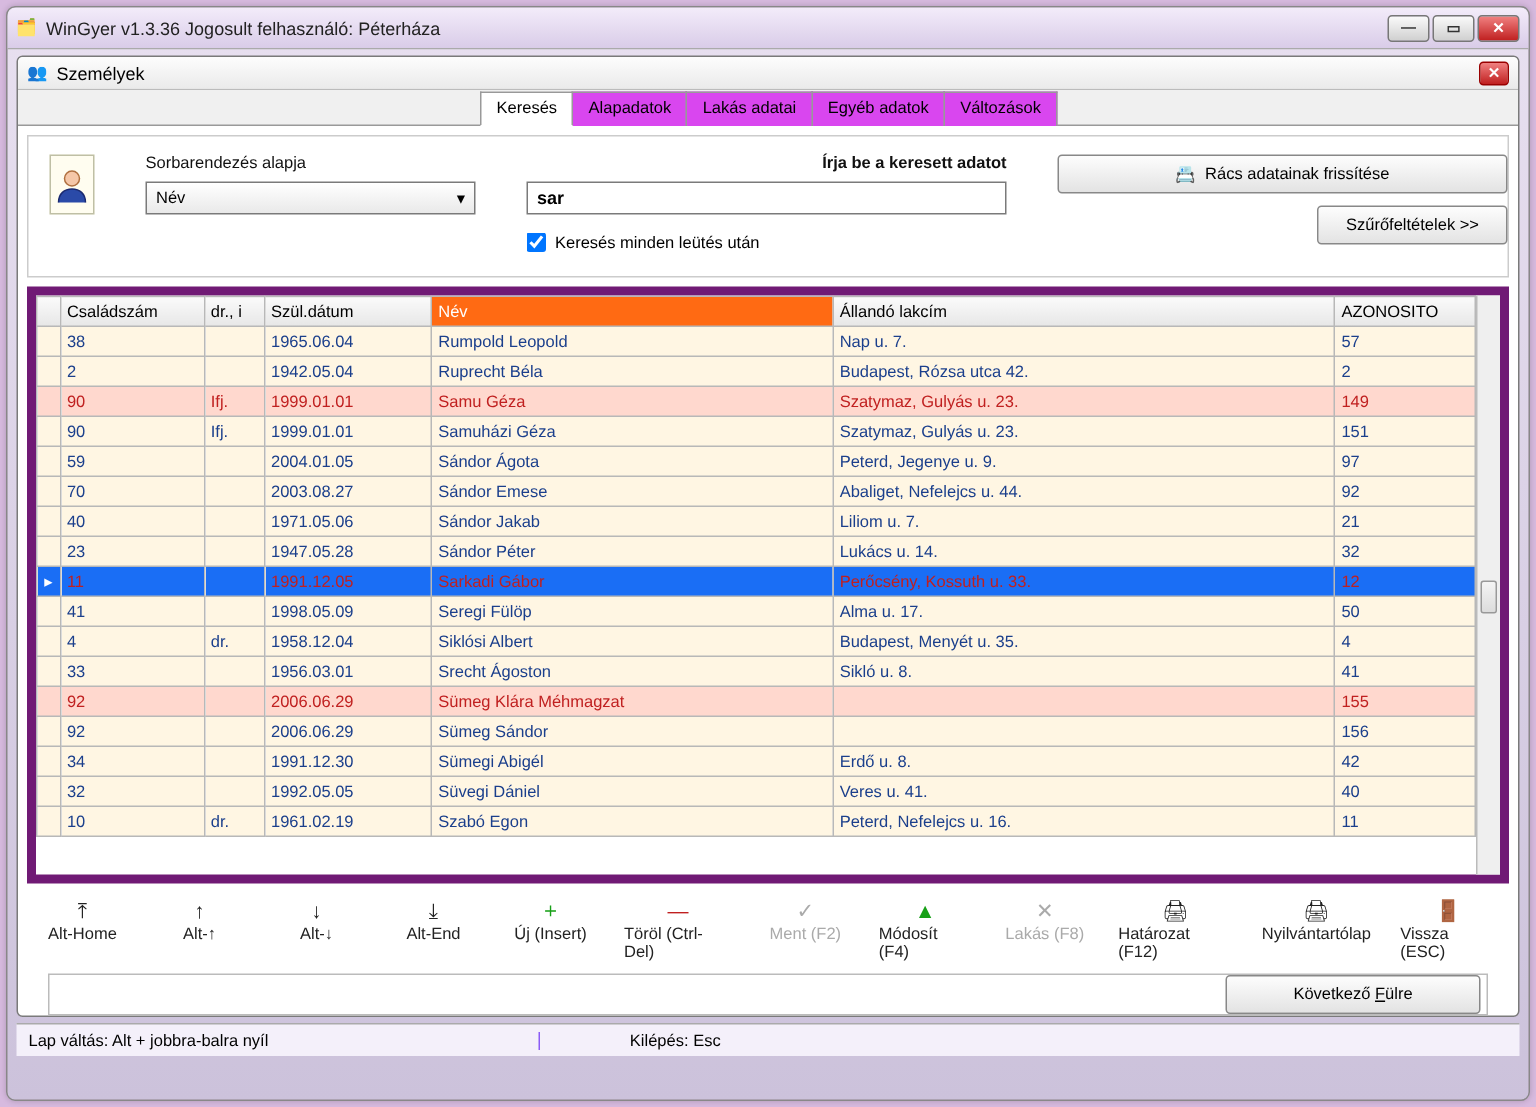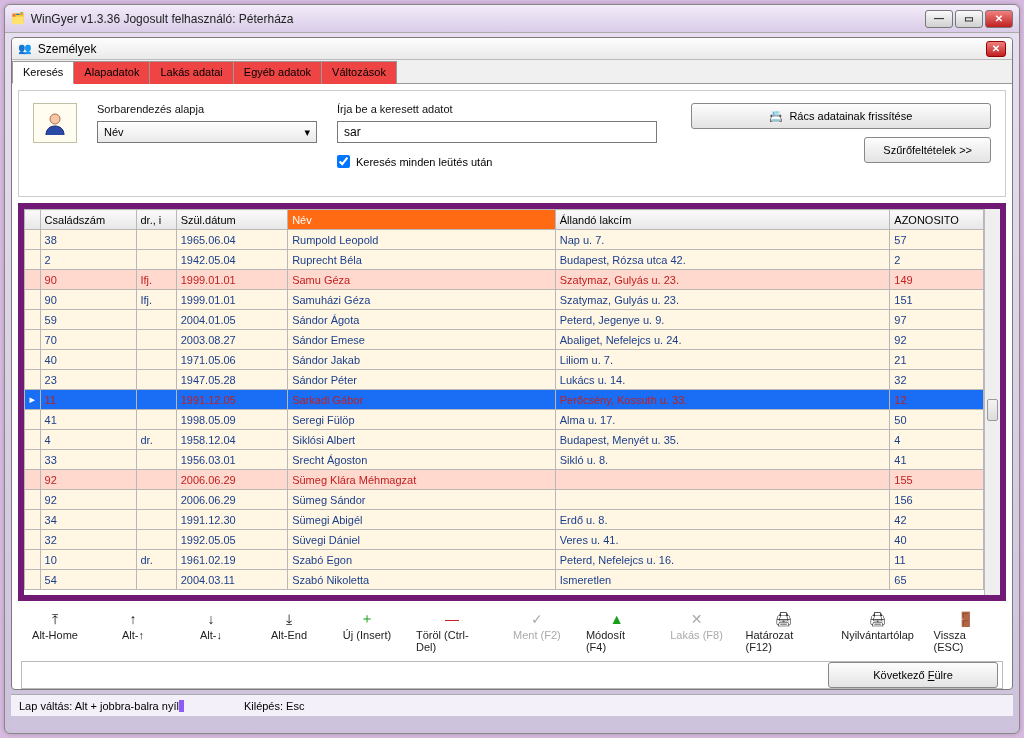--- a/index.html
+++ b/index.html
@@ -54,59 +54,59 @@
   border-radius: 4px 4px 0 0;
 }
 .titlebar-inner .title { flex:1; font-size:12px; }
 .inner-close {
   width:20px;height:16px;background:linear-gradient(#f08080,#c02020);
   border:1px solid #900;border-radius:3px;color:#fff;
   display:flex;align-items:center;justify-content:center;font-size:10px;font-weight:bold;
 }
 
 .tabs-row {
-  display:flex; border-bottom:1px solid #999; background:#f0f0f0;
+  display:flex; border-bottom:1px solid #999; background:#f0f0f0;justify-content:center;
 }
 .tab {
   padding: 4px 10px 5px;
-  background: #ef4444;
+  background: #d946ef;
   border: 1px solid #999;
   border-bottom:none;
   margin-right:-1px;
   font-size:11px;
   position: relative; top:1px;
 }
 .tab.active {
   background:#fff; border-bottom:1px solid #fff; z-index:1;
 }
 
 .search-pane {
-  padding: 12px 14px 28px;
+  padding: 12px 14px 16px;
   border: 1px solid #ccc;
   margin: 6px;
-  display:flex; align-items: flex-start; gap: 20px;
+  display:flex; align-items: flex-start; gap: 34px;
 }
 .search-icon {
   width: 44px; height: 40px;
   border:1px solid #bfbfa5; background:#fffdf0;
   display:flex;align-items:center;justify-content:center;
 }
 .search-col1 { display:flex; flex-direction:column; gap:6px; }
 .search-col2 { flex:1; display:flex; flex-direction:column; gap:6px; }
 .search-col3 { display:flex; flex-direction:column; gap:8px; align-items:stretch; }
 .label { font-size:11px; color:#111; }
-.label-bold { font-weight:normal; }
+.label-bold { font-weight:bold;text-align:right; }
 .dropdown {
   width: 220px; height:22px;
   border:1px solid #7a7a7a; background:linear-gradient(#fff,#e9e9e9);
   display:flex; align-items:center; padding:0 6px; justify-content:space-between;
 }
 .text-input {
   width: 320px; height:22px; border:1px solid #7a7a7a; padding:2px 6px;
-  font-family: inherit; font-size:12px;
+  font-family: inherit; font-size:12px;font-weight:bold;
 }
 .btn {
   height: 26px; padding: 0 18px;
   background: linear-gradient(#fdfdfd,#e3e3e3);
   border:1px solid #888; border-radius:3px;
   display:flex; align-items:center; justify-content:center; gap:6px;
   font-size:11px; white-space:nowrap;
 }
 .checkbox-row { display:flex; align-items:center; gap:6px; margin-top:6px; }
 
@@ -145,32 +145,32 @@
 
 .toolbar {
   margin: 8px 6px 4px; display:flex; gap:20px; align-items:flex-start;
   padding: 2px 8px;
 }
 .tbtn { display:flex; flex-direction:column; align-items:center; gap:2px; font-size:11px; color:#222; min-width:58px;}
 .tbtn.disabled { color:#aaa; }
 .tbtn .ico { height:16px; display:flex;align-items:center;justify-content:center; font-size:14px; }
 
 .next-tab-row {
-  margin: 2px 9px 0;
+  margin: 2px 20px 0;
   border:1px solid #bbb; height:28px;
   display:flex; justify-content:flex-end; align-items:center; padding:0 4px;
 }
 
 .status-outer {
   margin-top: 4px;
   border-top:1px solid #aaa; background:#f4f0fa; height:22px;
   display:flex; align-items:center; padding:0 8px; gap:60px;
   font-size:11px;
 }
-.status-cell { border-right:5px solid #8b5cf6; }
+.status-cell { border-right:1px solid #8b5cf6; padding-right:180px; }
 .accel { text-decoration: underline; }
 </style>
 </head>
 <body>
 
 <div class="outer-window">
   <div class="titlebar-outer">
     <span>🗂️</span>
     <span class="title">WinGyer v1.3.36 Jogosult felhasználó: Péterháza</span>
     <div class="win-controls">
@@ -297,21 +297,21 @@
                   <td class="cell-blue">Sándor Ágota</td>
                   <td class="cell-blue">Peterd, Jegenye u. 9.</td>
                   <td class="cell-num">97</td>
                 </tr>
                 <tr class="row-light">
                   <td class="row-marker"></td>
                   <td class="cell-num">70</td>
                   <td class="cell-blue"></td>
                   <td class="cell-blue">2003.08.27</td>
                   <td class="cell-blue">Sándor Emese</td>
-                  <td class="cell-blue">Abaliget, Nefelejcs u. 24.</td>
+                  <td class="cell-blue">Abaliget, Nefelejcs u. 44.</td>
                   <td class="cell-num">92</td>
                 </tr>
                 <tr class="row-light">
                   <td class="row-marker"></td>
                   <td class="cell-num">40</td>
                   <td class="cell-blue"></td>
                   <td class="cell-blue">1971.05.06</td>
                   <td class="cell-blue">Sándor Jakab</td>
                   <td class="cell-blue">Liliom u. 7.</td>
                   <td class="cell-num">21</td>
@@ -399,29 +399,20 @@
                 </tr>
                 <tr class="row-light">
                   <td class="row-marker"></td>
                   <td class="cell-num">10</td>
                   <td class="cell-blue">dr.</td>
                   <td class="cell-blue">1961.02.19</td>
                   <td class="cell-blue">Szabó Egon</td>
                   <td class="cell-blue">Peterd, Nefelejcs u. 16.</td>
                   <td class="cell-num">11</td>
                 </tr>
-                <tr class="row-light">
-                  <td class="row-marker"></td>
-                  <td class="cell-num">54</td>
-                  <td class="cell-blue"></td>
-                  <td class="cell-blue">2004.03.11</td>
-                  <td class="cell-blue">Szabó Nikoletta</td>
-                  <td class="cell-blue">Ismeretlen</td>
-                  <td class="cell-num">65</td>
-                </tr>
               </tbody>
             </table>
         </div>
         <div class="grid-scroll">
           <div class="thumb"></div>
         </div>
       </div>
 
       <div class="toolbar" id="toolbar">
           <div class="tbtn">

